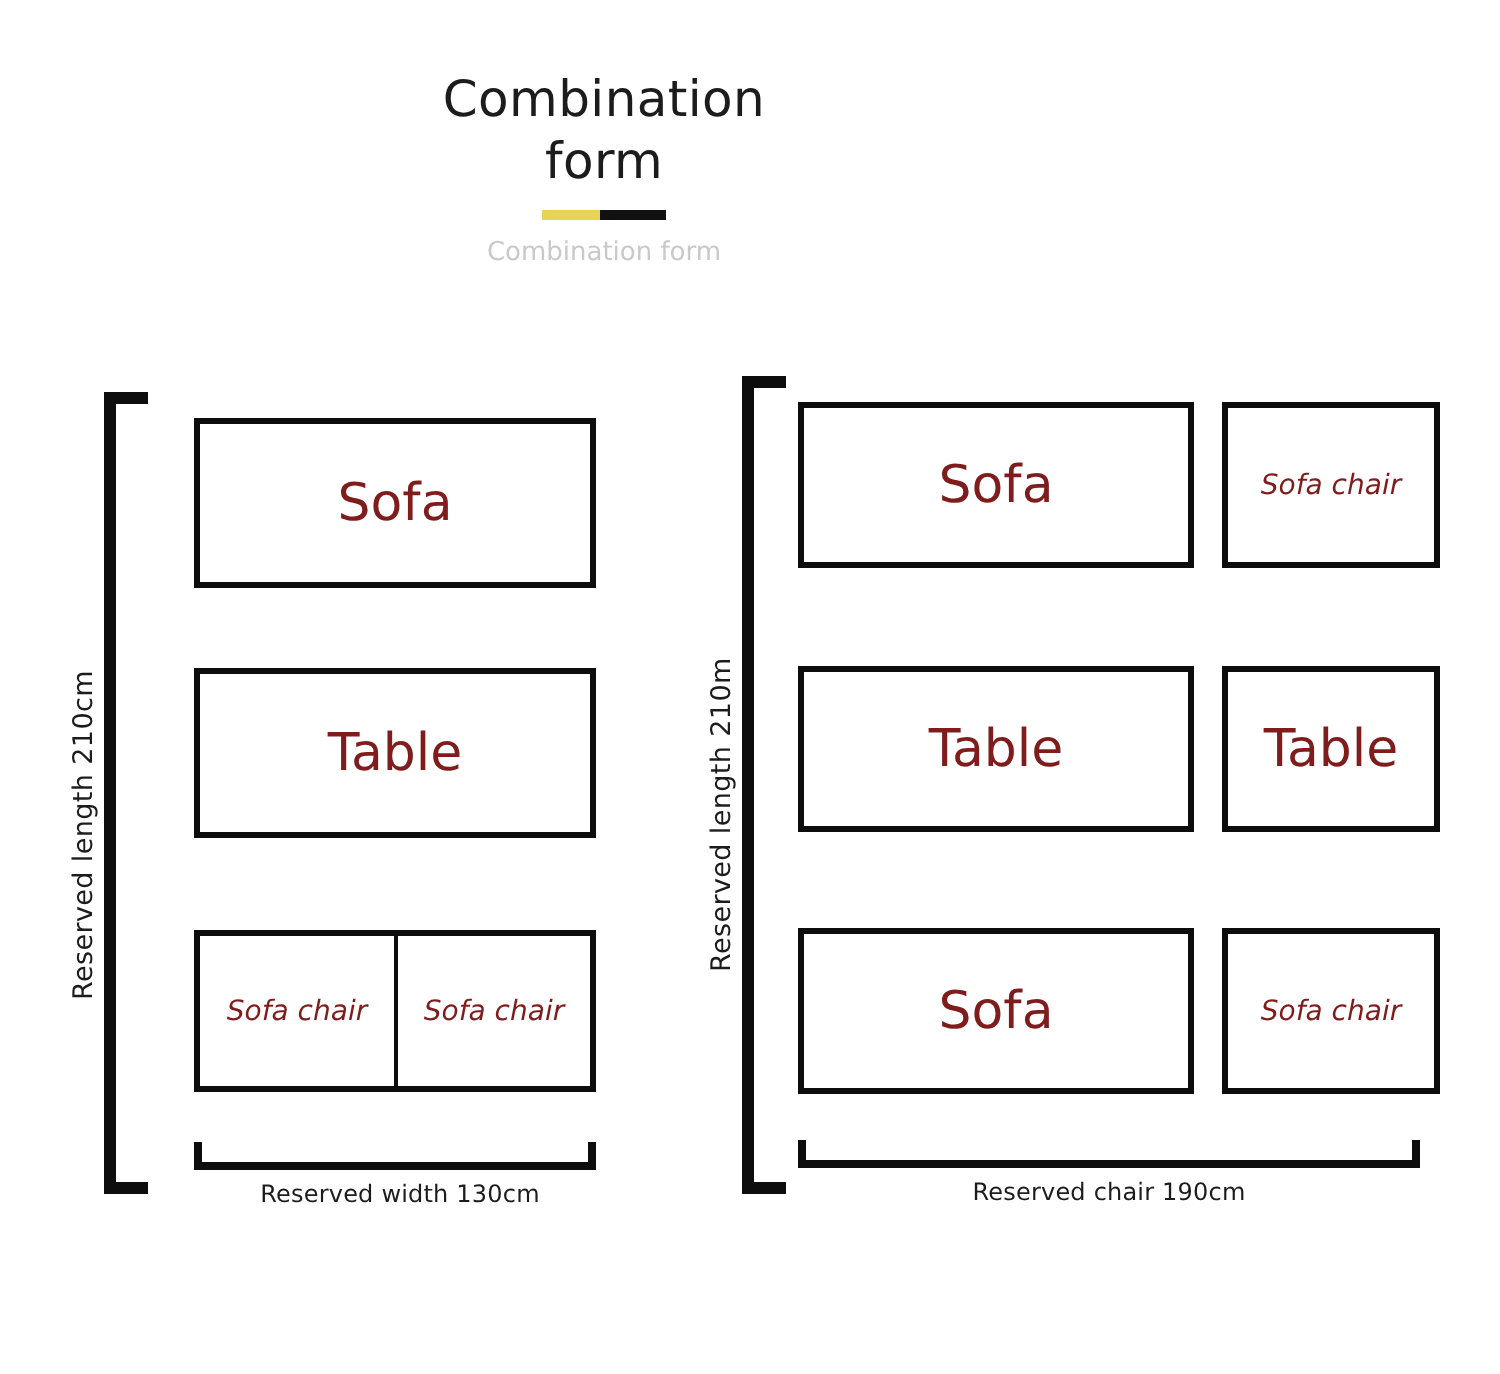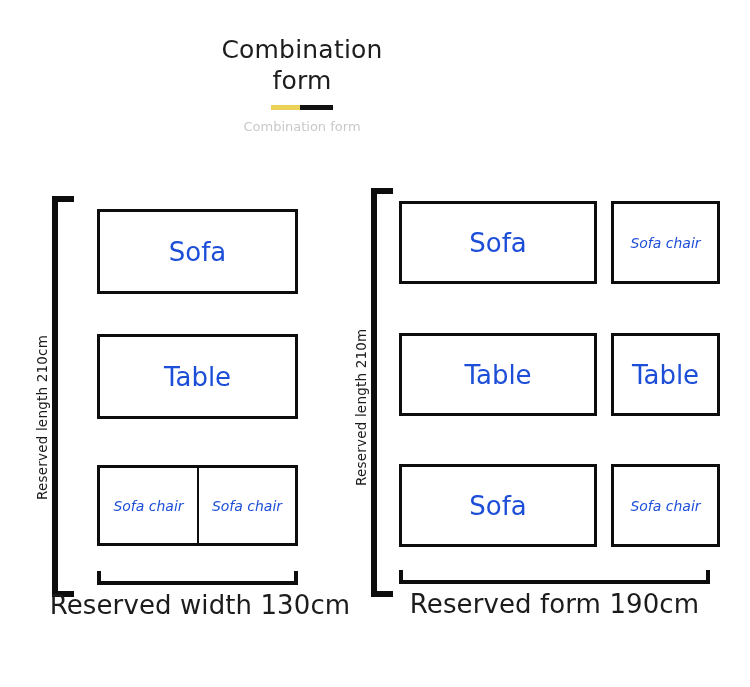--- a/index.html
+++ b/index.html
@@ -89,36 +89,36 @@
     box-sizing: border-box;
     border-bottom: 4px solid #0d0d0d;
     border-left: 4px solid #0d0d0d;
     border-right: 4px solid #0d0d0d;
     pointer-events: none;
   }
 
   .h-label {
     position: absolute;
     white-space: nowrap;
-    font-size: 26px;
+    font-size: 12px;
     color: #1c1c1c;
     text-align: center;
     letter-spacing: 0.1px;
   }
 
   
   .box {
     position: absolute;
     box-sizing: border-box;
     border: 3px solid #0d0d0d;
     background: #ffffff;
     display: flex;
     align-items: center;
     justify-content: center;
-    color: #1d4ed8;
+    color: #7f1d1d;
   }
   .box.lg  { font-size: 26px; }
   .box.sm  { font-size: 14px; font-style: italic; }
   
   .box.joined-right { border-right-width: 1.5px; }
   .box.joined-left  { border-left-width: 1.5px; }
 </style>
 </head>
 <body>
 
@@ -157,14 +157,14 @@
   <div class="box lg" style="left:66px; top:25px; width:198px; height:83px;">Sofa</div>
   <div class="box sm" style="left:278px; top:25px; width:109px; height:83px;">Sofa chair</div>
 
   <div class="box lg" style="left:66px; top:157px; width:198px; height:83px;">Table</div>
   <div class="box lg" style="left:278px; top:157px; width:109px; height:83px;">Table</div>
 
   <div class="box lg" style="left:66px; top:288px; width:198px; height:83px;">Sofa</div>
   <div class="box sm" style="left:278px; top:288px; width:109px; height:83px;">Sofa chair</div>
 
   <div class="h-bracket" style="left:66px; top:394px; width:311px; height:14px;"></div>
-  <div class="h-label" style="left:39px; top:413px; width:365px;">Reserved form 190cm</div>
+  <div class="h-label" style="left:39px; top:413px; width:365px;">Reserved chair 190cm</div>
 </div>
 
 </body></html>

